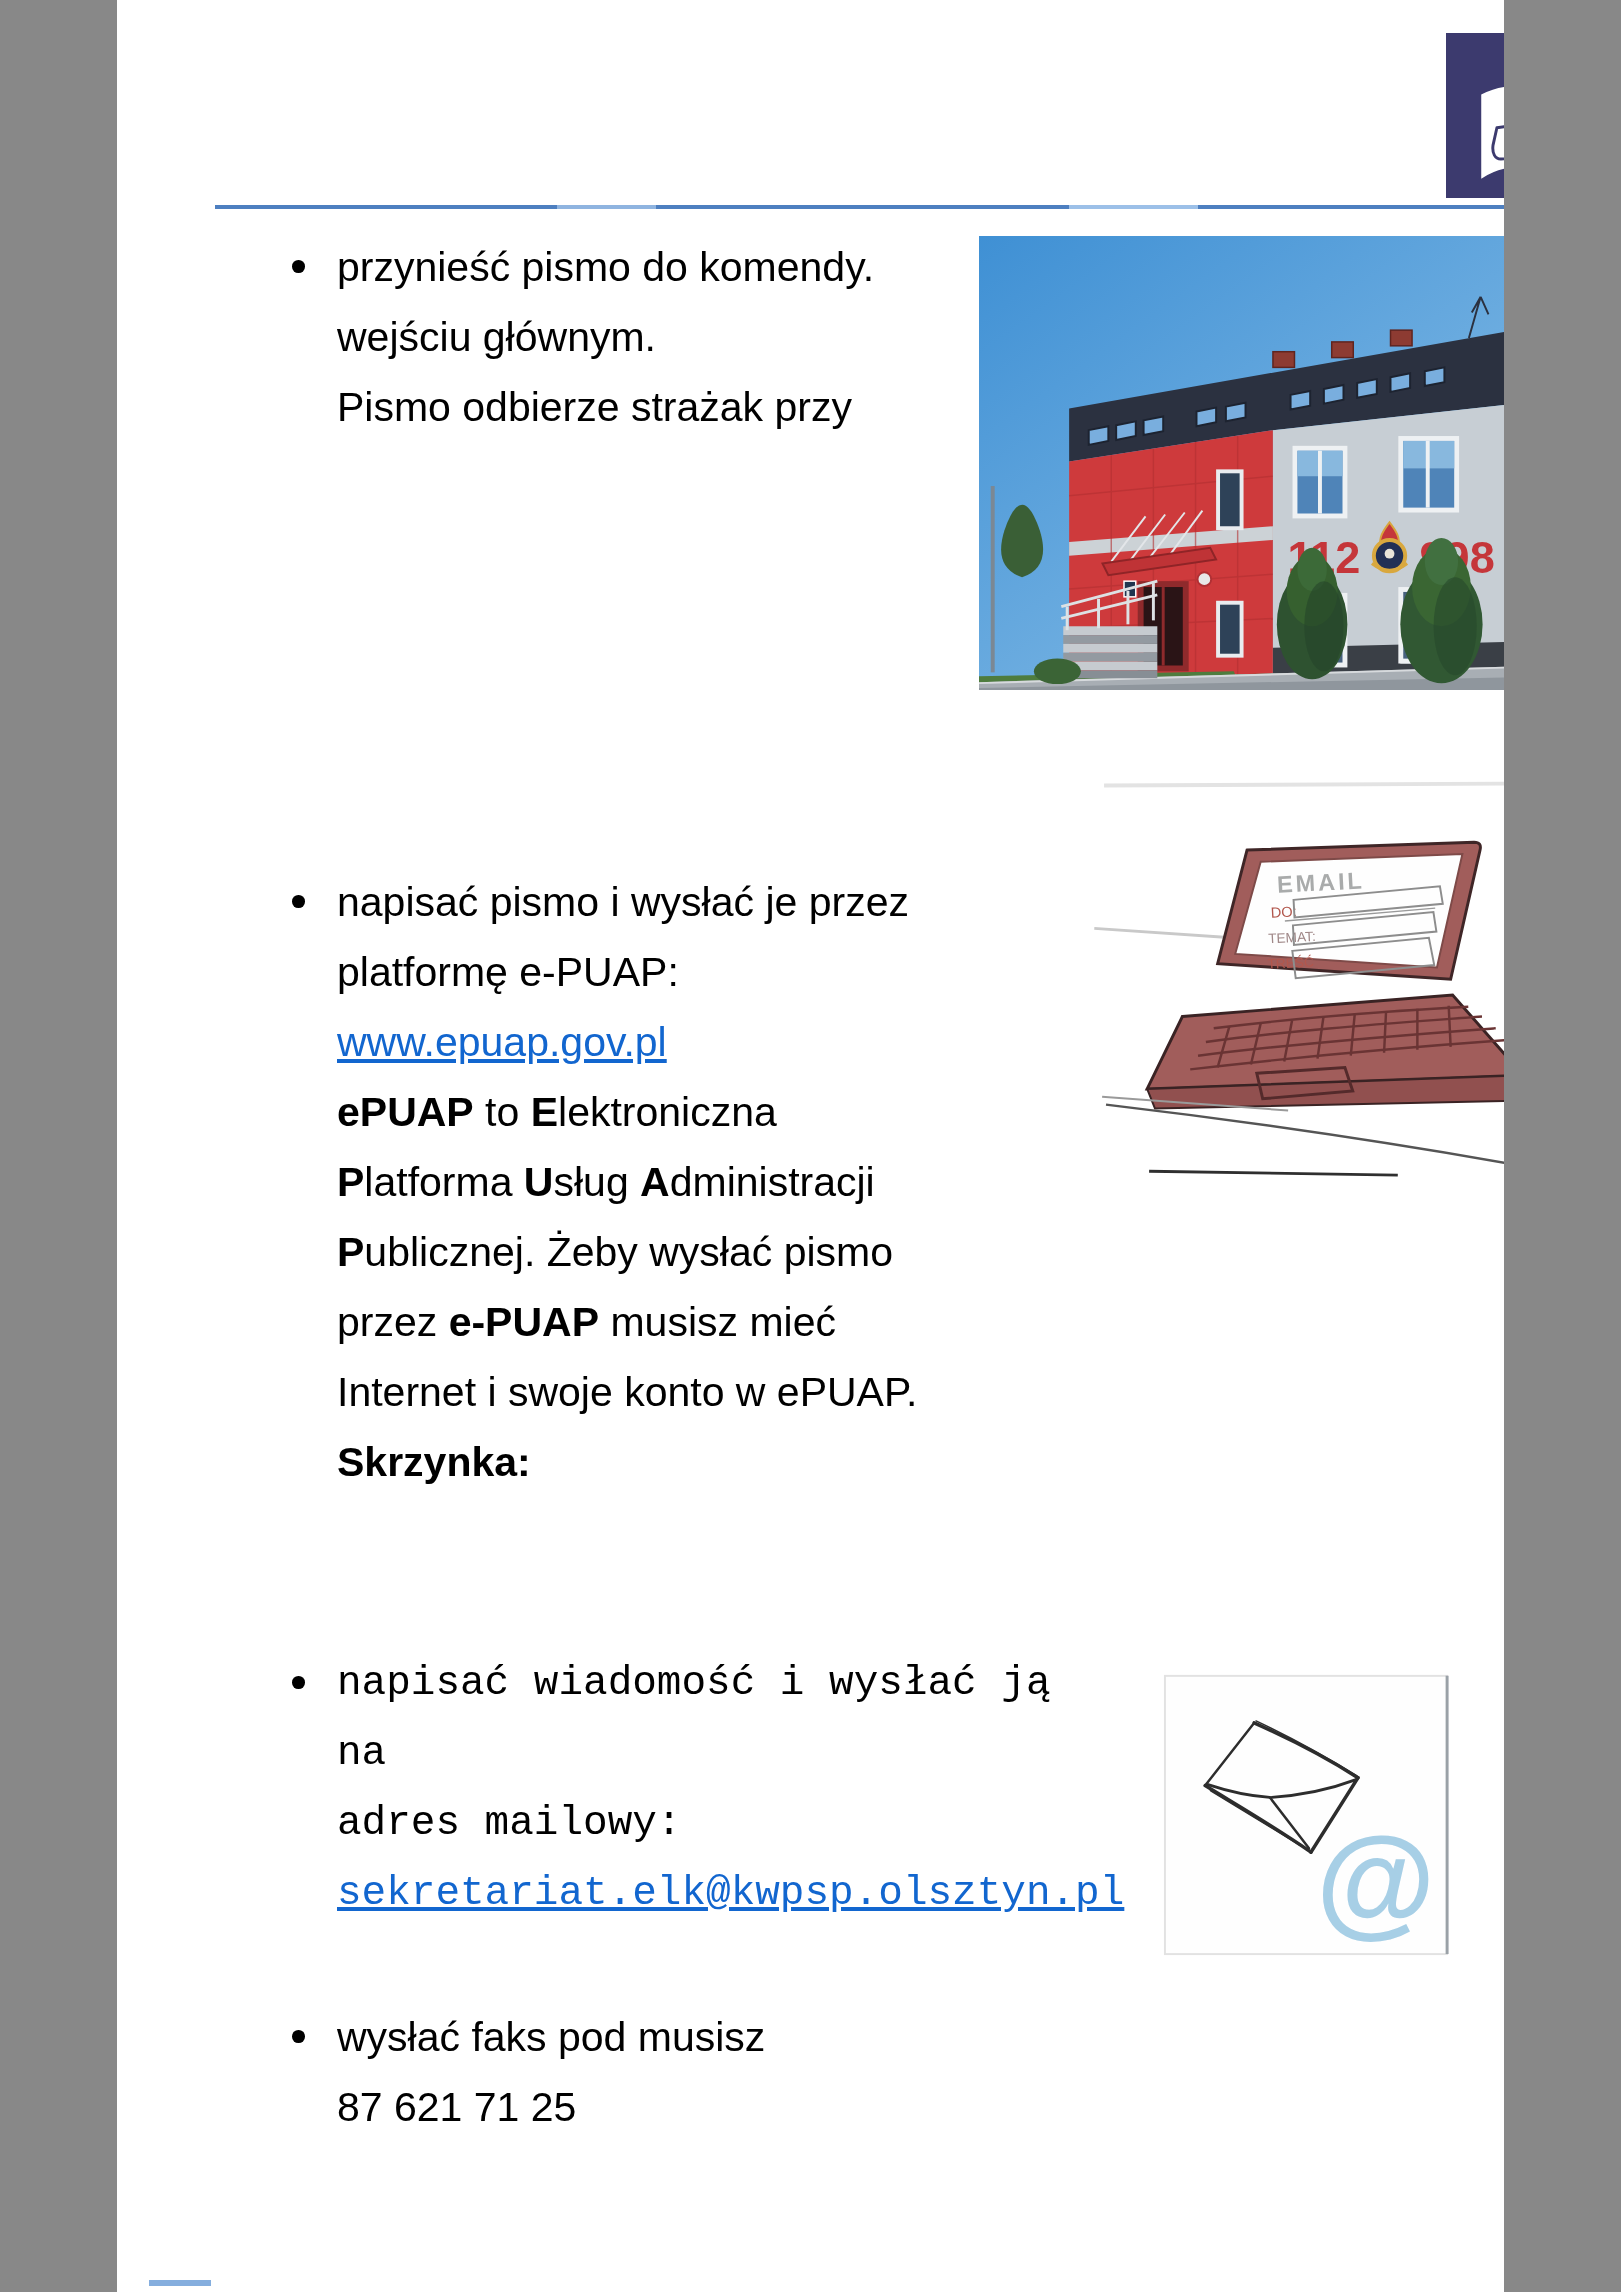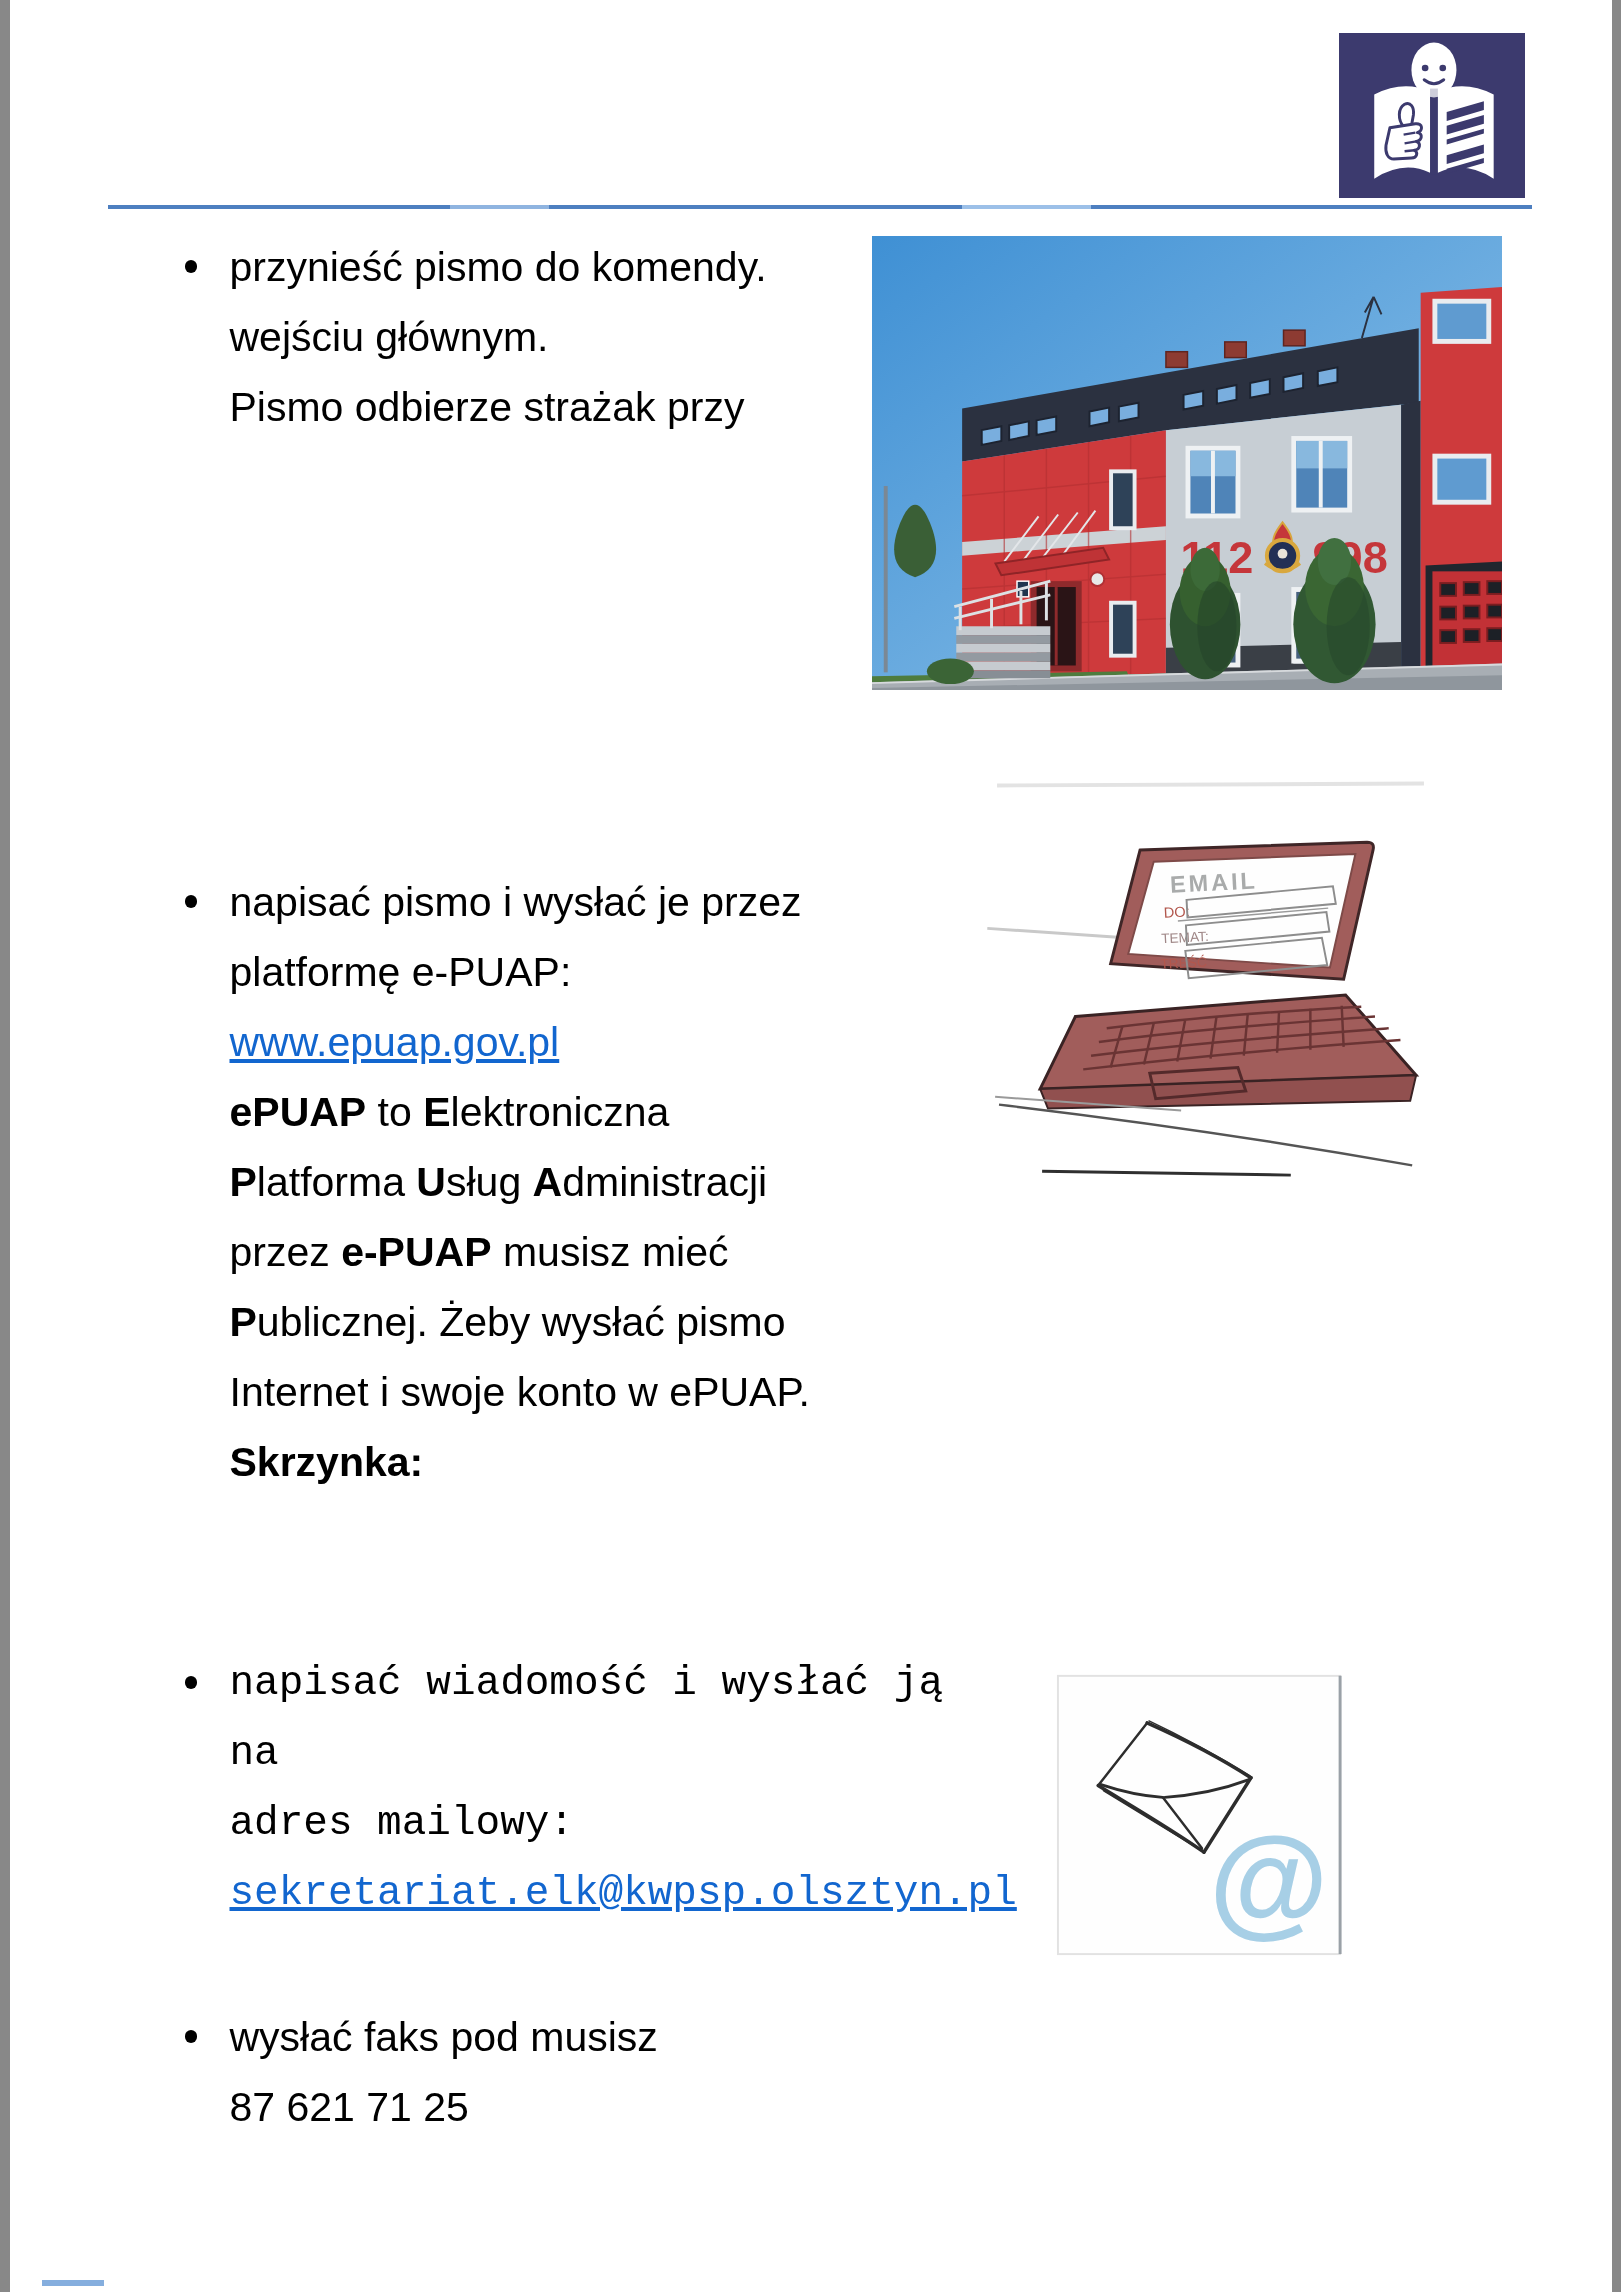--- a/index.html
+++ b/index.html
@@ -1,16 +1,16 @@
 <!DOCTYPE html>
 <html><head>
 <meta charset="utf-8">
 <style>
   html,body{margin:0;padding:0;background:#888;}
-  .page{position:relative;width:1602px;height:2293px;background:#ffffff;overflow:hidden;
+  .page{position:relative;width:1387px;height:2293px;background:#ffffff;overflow:hidden;
         font-family:"Liberation Sans", sans-serif;color:#000;margin:0 auto;}
   .hrule{position:absolute;left:98px;top:205px;width:1424px;height:3.9px;
          background:linear-gradient(90deg,#4d7fc0 0%,#4d7fc0 24%,#8fb4e0 24%,#8fb4e0 31%,
          #4d7fc0 31%,#4d7fc0 60%,#9cc0e8 60%,#9cc0e8 69%,#4d7fc0 69%,#4d7fc0 100%);}
   .logo{position:absolute;left:1329px;top:33px;width:186px;height:165px;background:#3c3a6e;}
   .logo svg{display:block;width:100%;height:100%;}
   .bullet-block{position:absolute;font-size:41px;line-height:70px;white-space:nowrap;}
   .bullet-block .dot{position:absolute;left:-45px;top:28px;width:12.7px;height:12.7px;
                      border-radius:50%;background:#000;}
   .line span.b{font-weight:bold;}
@@ -238,22 +238,22 @@
   </div>
 
   <div class="bullet-block" style="left:220px;top:867px;">
     <div class="dot"></div>
     <div>
         <div class="line"><span>napisać pismo i wysłać je przez</span></div>
         <div class="line"><span>platformę e-PUAP:</span></div>
         <div class="line"><span class="link">www.epuap.gov.pl</span></div>
         <div class="line"><span class="b">ePUAP</span><span> to </span><span class="b">E</span><span>lektroniczna</span></div>
         <div class="line"><span class="b">P</span><span>latforma </span><span class="b">U</span><span>sług </span><span class="b">A</span><span>dministracji</span></div>
+        <div class="line"><span class="b">P</span><span>ublicznej. Żeby wysłać pismo</span></div>
         <div class="line"><span>przez </span><span class="b">e-PUAP</span><span> musisz mieć</span></div>
-        <div class="line"><span class="b">P</span><span>ublicznej. Żeby wysłać pismo</span></div>
         <div class="line"><span>Internet i swoje konto w ePUAP.</span></div>
         <div class="line"><span class="b">Skrzynka:</span></div>
       </div>
   </div>
 
   <div class="laptop">
     <svg viewBox="0 0 460 430">
       <line x1="12" y1="26" x2="448" y2="24" stroke="#e3e3e3" stroke-width="4"></line>
       <path d="M2,172 L150,182" stroke="#c9c9c9" stroke-width="3" fill="none"></path>
 

